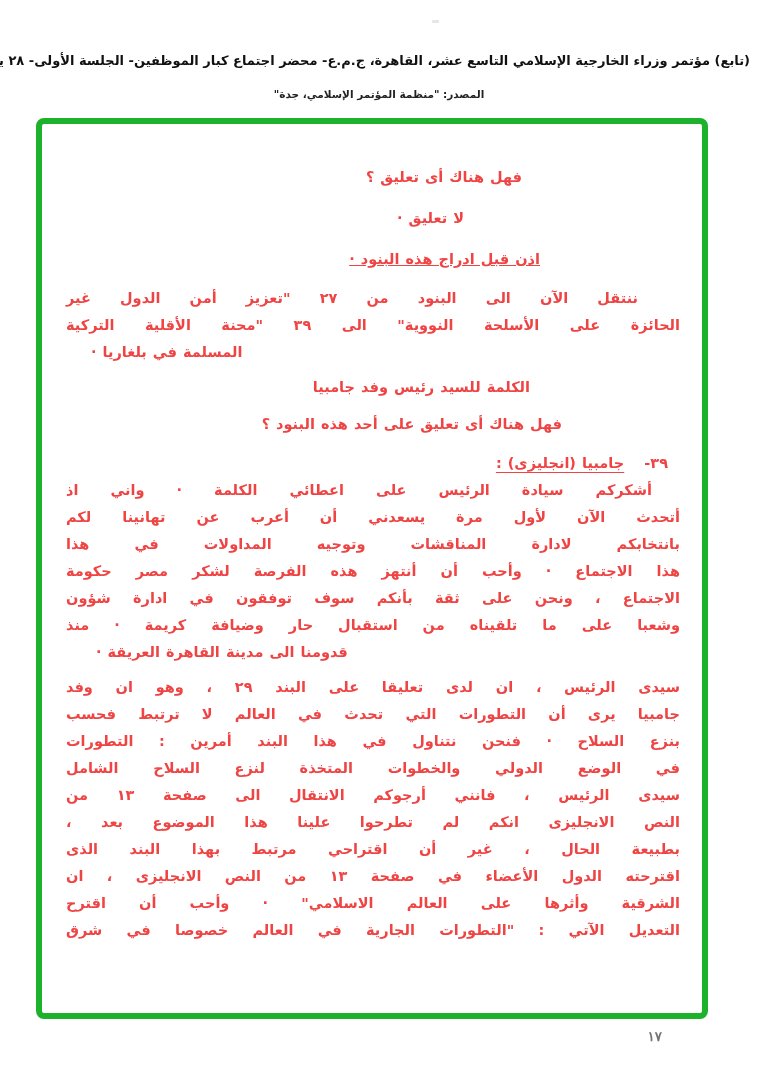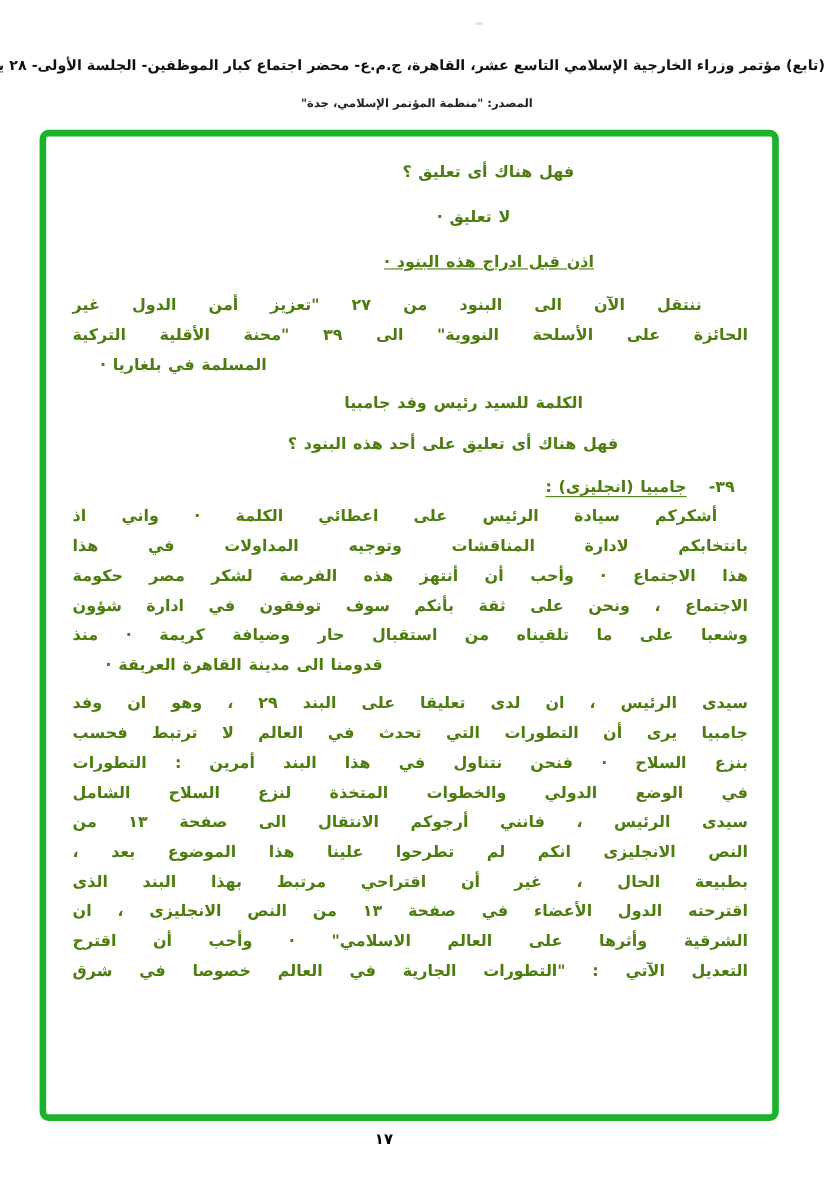--- a/index.html
+++ b/index.html
@@ -36,23 +36,24 @@
     width: 614px; height: 869px;
     border: 6px solid #1cb22c;
     border-radius: 8px;
     padding: 20px 22px 0 24px;
     background: #ffffff;
   }
 
   
   .doc {
     direction: rtl;
-    font-size: 14.5px; font-weight: bold; color: #4d7c0f;
+    font-size: 14.5px; font-weight: bold; color: #ef4444;
     line-height: 27px;
     word-spacing: 1px;
+    margin-top: 20px;
   }
   .line { white-space: nowrap; }
   
   .ind-q1 { padding-right: 158px; margin-bottom: 14px; }
   .ind-a1 { padding-right: 216px; margin-bottom: 14px; }
   .ind-s1 { padding-right: 140px; margin-bottom: 12px; text-decoration: underline; }
   .ind-q2 { padding-right: 118px; margin-bottom: 12px; }
   .ind-s2 { padding-right: 150px; margin-bottom: 10px; }
 
   
@@ -72,23 +73,23 @@
 
   
   .item-line { padding-right: 12px; }
   .item-no { margin-left: 14px; }
   .item-title { text-decoration: underline; text-underline-offset: 4px; }
   .basmala-line { padding-right: 27px; margin-bottom: 8px; }
 
   
   .page-num {
     position: absolute; top: 1028px; left: 36px; width: 626px;
-    text-align: center;
-    font-size: 13.5px; font-weight: bold; color: #000000;
+    font-size: 13.5px; font-weight: bold; color: #737373;
     direction: rtl;
+    font-family: Liberation Serif, serif;
   }
 </style>
 </head>
 <body>
 
 <div class="page">
 
   <div class="artifact"></div>
 
   <div class="hdr1">(تابع) مؤتمر وزراء الخارجية الإسلامي التاسع عشر، القاهرة، ج.م.ع- محضر اجتماع كبار الموظفين- الجلسة الأولى- ٢٨ يوليه ١٩٩٠</div>
@@ -110,20 +111,21 @@
       <div class="line ind-s2">الكلمة للسيد رئيس وفد جامبيا</div>
       <div class="line ind-q2">فهل هناك أى تعليق على أحد هذه البنود ؟</div>
 
       <div class="line item-line">
         <span class="item-no">٣٩-</span>
         <span class="item-title">جامبيا (انجليزى) :</span>
       </div>
 
       <div class="pgap2">
         <div class="jline jfirst-p2">أشكركم سيادة الرئيس على اعطائي الكلمة · واني اذ</div>
+        <div class="jline">أتحدث الآن لأول مرة يسعدني أن أعرب عن تهانينا لكم</div>
         <div class="jline">بانتخابكم لادارة المناقشات وتوجيه المداولات في هذا</div>
         <div class="jline">هذا الاجتماع · وأحب أن أنتهز هذه الفرصة لشكر مصر حكومة</div>
         <div class="jline">الاجتماع ، ونحن على ثقة بأنكم سوف توفقون في ادارة شؤون</div>
         <div class="jline">وشعبا على ما تلقيناه من استقبال حار وضيافة كريمة · منذ</div>
         <div class="line jlast pl30">قدومنا الى مدينة القاهرة العريقة ·</div>
       </div>
 
       <div class="pgap3">
         <div class="jline">سيدى الرئيس ، ان لدى تعليقا على البند ٢٩ ، وهو ان وفد</div>
         <div class="jline">جامبيا يرى أن التطورات التي تحدث في العالم لا ترتبط فحسب</div>

